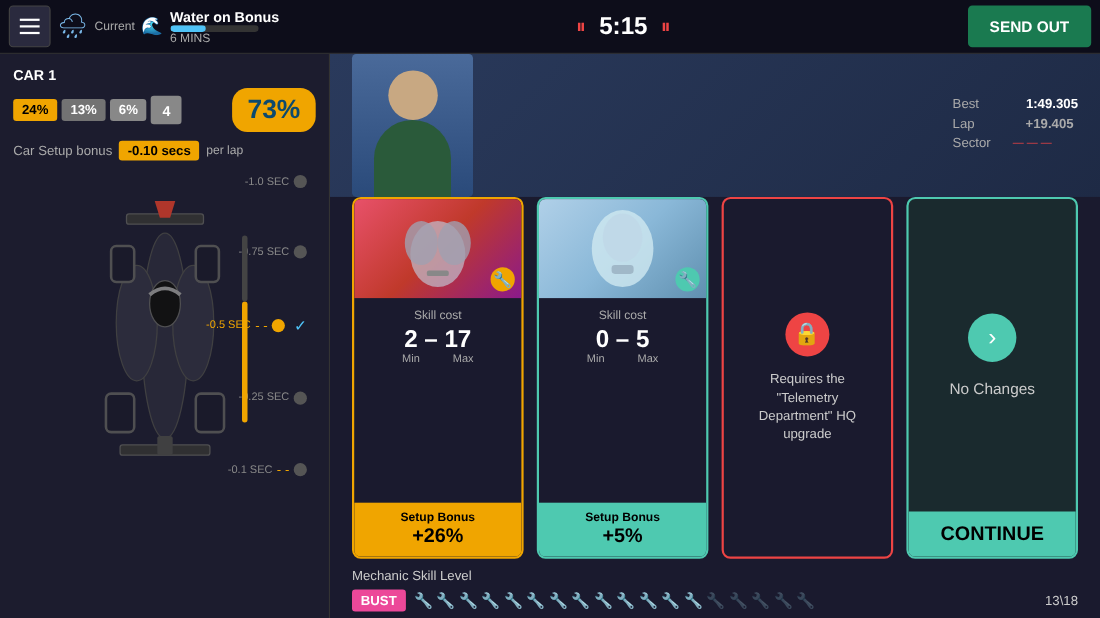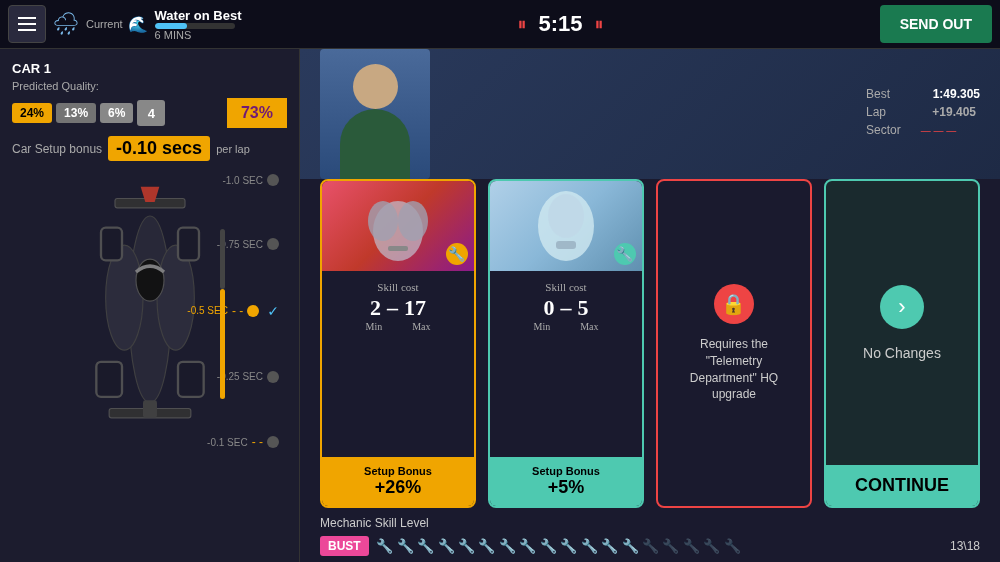--- a/index.html
+++ b/index.html
@@ -115,24 +115,24 @@
       margin-bottom: 8px;
     }
     .quality-badge {
       padding: 4px 8px;
       border-radius: 3px;
       font-size: 13px;
       font-weight: bold;
     }
     .quality-main {
       background: #f0a500;
-      color: #701a75;
-      font-size: 16px;
+      color: #0c4a6e;
+      font-size: 24px;
       padding: 6px 14px;
-      border-radius: 0;
+      border-radius: 14px;
       font-weight: bold;
       margin-left: auto;
     }
     .stat-badges {
       display: flex; gap: 4px; align-items: center;
     }
     .stat-badge {
       padding: 3px 8px;
       border-radius: 3px;
       font-size: 12px;
@@ -150,28 +150,28 @@
       display: flex; align-items: center; gap: 6px;
       margin: 8px 0;
       font-size: 12px; color: #aaa;
     }
     .setup-bonus-val {
       background: #f0a500;
       color: #000;
       padding: 2px 8px;
       border-radius: 3px;
       font-weight: bold;
-      font-size: 18px;
+      font-size: 12px;
     }
     .per-lap { font-size: 11px; color: #aaa; }
     .car-image-area {
       position: relative;
       width: 100%;
       height: 280px;
-      display: flex; align-items: center; justify-content: center;
+      display: flex; align-items: flex-end; justify-content: center;
     }
     .car-svg { width: 140px; opacity: 0.9; }
     .check-mark {
       color: #4fc3f7;
       font-size: 14px;
       margin-left: 4px;
     }
     .dashes { color: #f0a500; font-size: 12px; }
 
     
@@ -284,21 +284,20 @@
       position: relative;
       overflow: hidden;
     }
     .card-image-orange { background: linear-gradient(135deg, #e8516a 0%, #c0392b 50%, #8b1a8b 100%); }
     .card-image-teal { background: linear-gradient(135deg, #b0d0e8 0%, #8ab8d8 50%, #6090b0 100%); }
 
     .card-body {
       padding: 10px 12px;
       text-align: center;
       flex: 1;
-      font-family: Liberation Serif, serif;
     }
     .card-skill-label { font-size: 11px; color: #aaa; margin-bottom: 2px; }
     .card-skill-range {
       font-size: 22px;
       font-weight: bold;
       color: #fff;
       display: flex; align-items: center; justify-content: center; gap: 6px;
     }
     .min-max-row {
       display: flex; justify-content: center; gap: 30px;
@@ -405,42 +404,41 @@
   <div class="weather-section">
     <span class="weather-icon">🌧</span>
     <div class="weather-info">
       <span class="weather-label">Current</span>
     </div>
   </div>
 
   <div class="track-section">
     <span>🌊</span>
     <div>
-      <div style="font-size:13px;font-weight:bold;color:#fff;">Water on Best</div>
+      <div style="font-size:13px;font-weight:bold;color:#fff;">Water on Bonus</div>
       <div class="progress-bar-container">
         <div class="progress-bar-fill" style="width:40%"></div>
       </div>
       <div class="mins-label">6 MINS</div>
     </div>
   </div>
 
   <div class="timer-section">
     <span class="pause-icon">⏸</span>
     <span class="timer-text">5:15</span>
     <span class="pause-icon">⏸</span>
   </div>
 
   <button class="send-out-btn">SEND OUT</button>
 </div>
 
 <div class="main-content">
 
   <div class="left-panel">
     <div class="car-title">CAR 1</div>
-    <div class="predicted-quality">Predicted Quality:</div>
     <div class="quality-row">
       <div class="stat-badges">
         <span class="stat-badge quality-badge" style="background:#f0a500;color:#000;">24%</span>
         <span class="stat-badge quality-badge" style="background:#737373;color:#fff;">13%</span>
         <span class="stat-badge quality-badge" style="background:#888;color:#fff;">6%</span>
         <span class="stat-num">4</span>
       </div>
       <div class="quality-main">73%</div>
     </div>
     <div class="setup-bonus-row">

